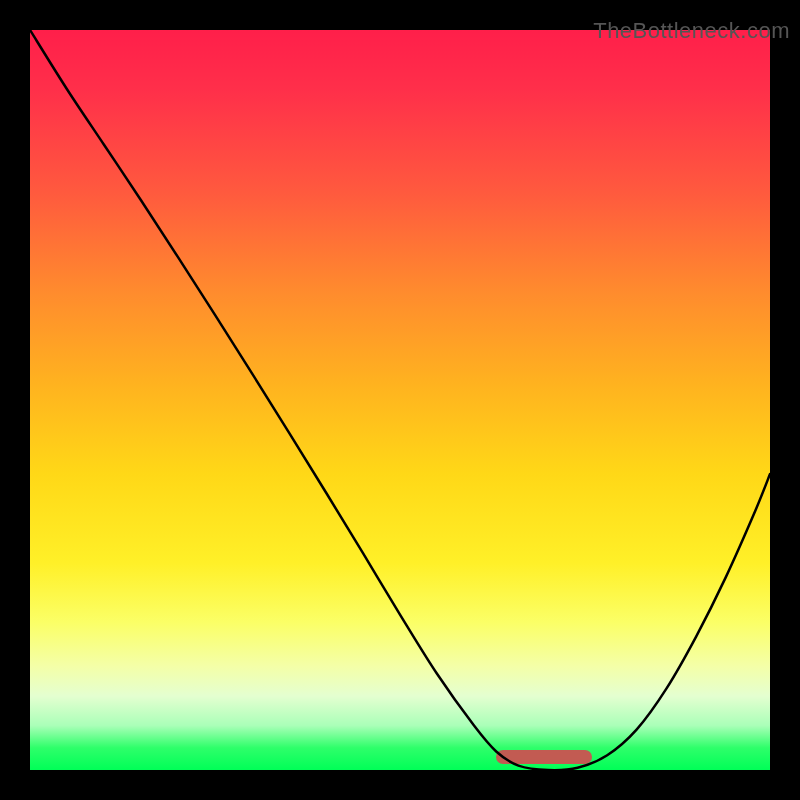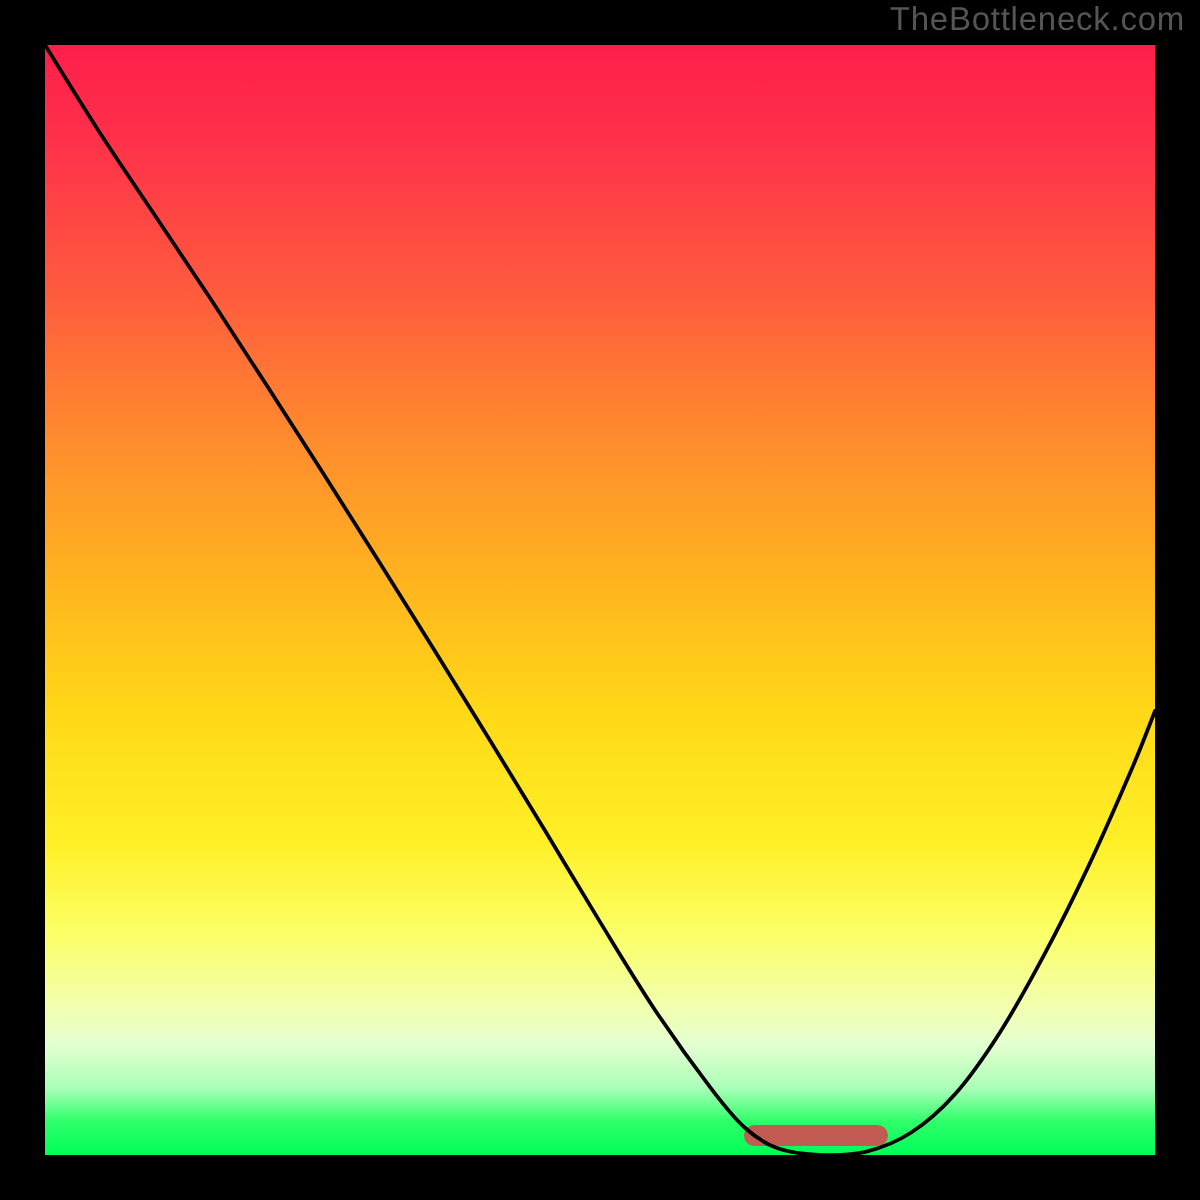--- a/index.html
+++ b/index.html
@@ -12,21 +12,21 @@
     overflow: hidden;
   }
   .frame {
     position: relative;
     width: 800px;
     height: 800px;
     background: #000;
   }
   .watermark {
     position: absolute;
-    top: 0;
+    top: 18px;
     right: 10px;
     color: #555;
     font-size: 22px;
     font-weight: 500;
     letter-spacing: 0.5px;
     z-index: 10;
   }
   .plot-area {
     position: absolute;
     left: 30px;

